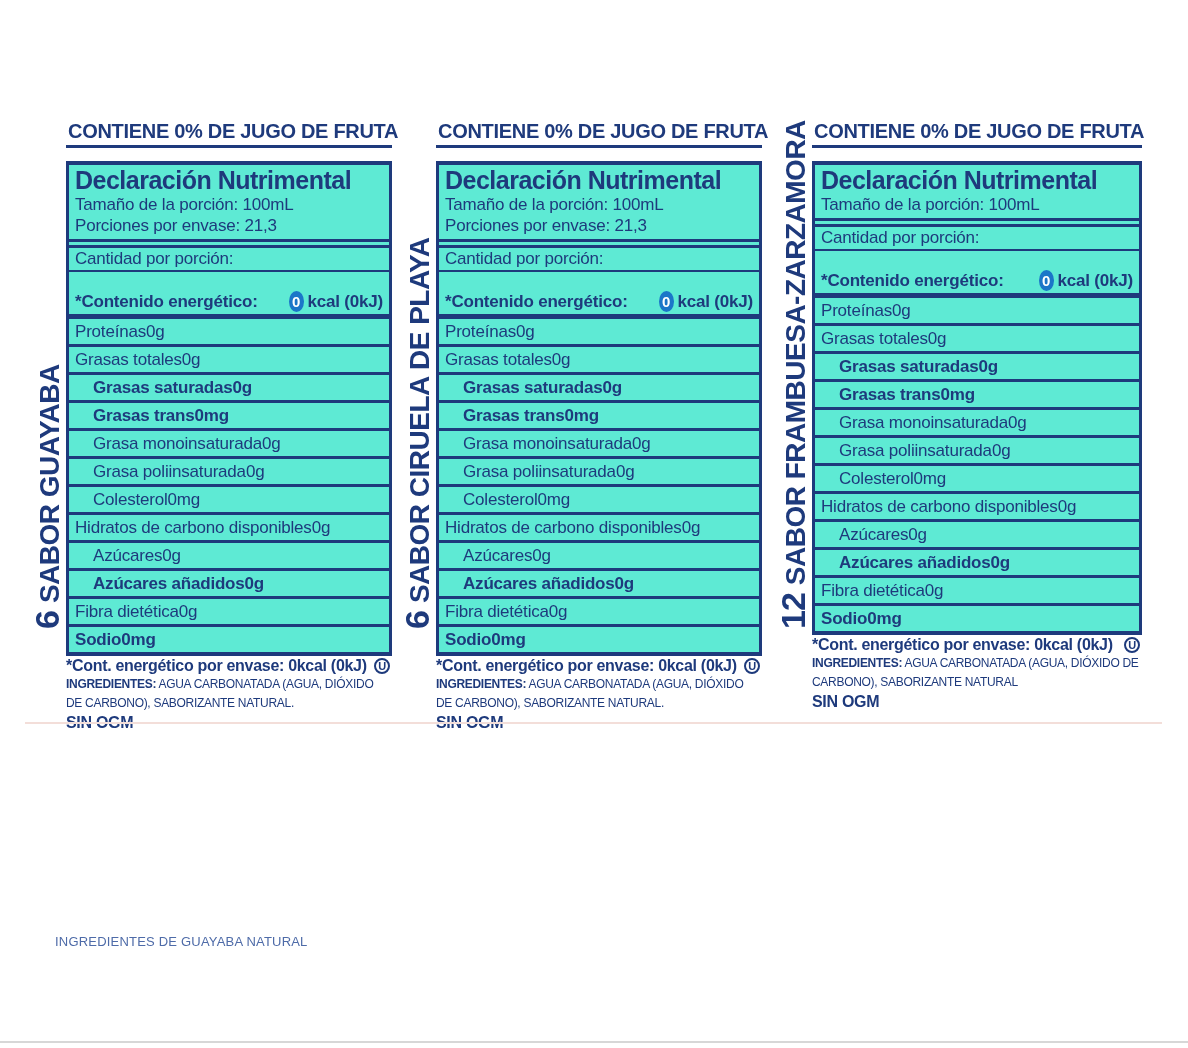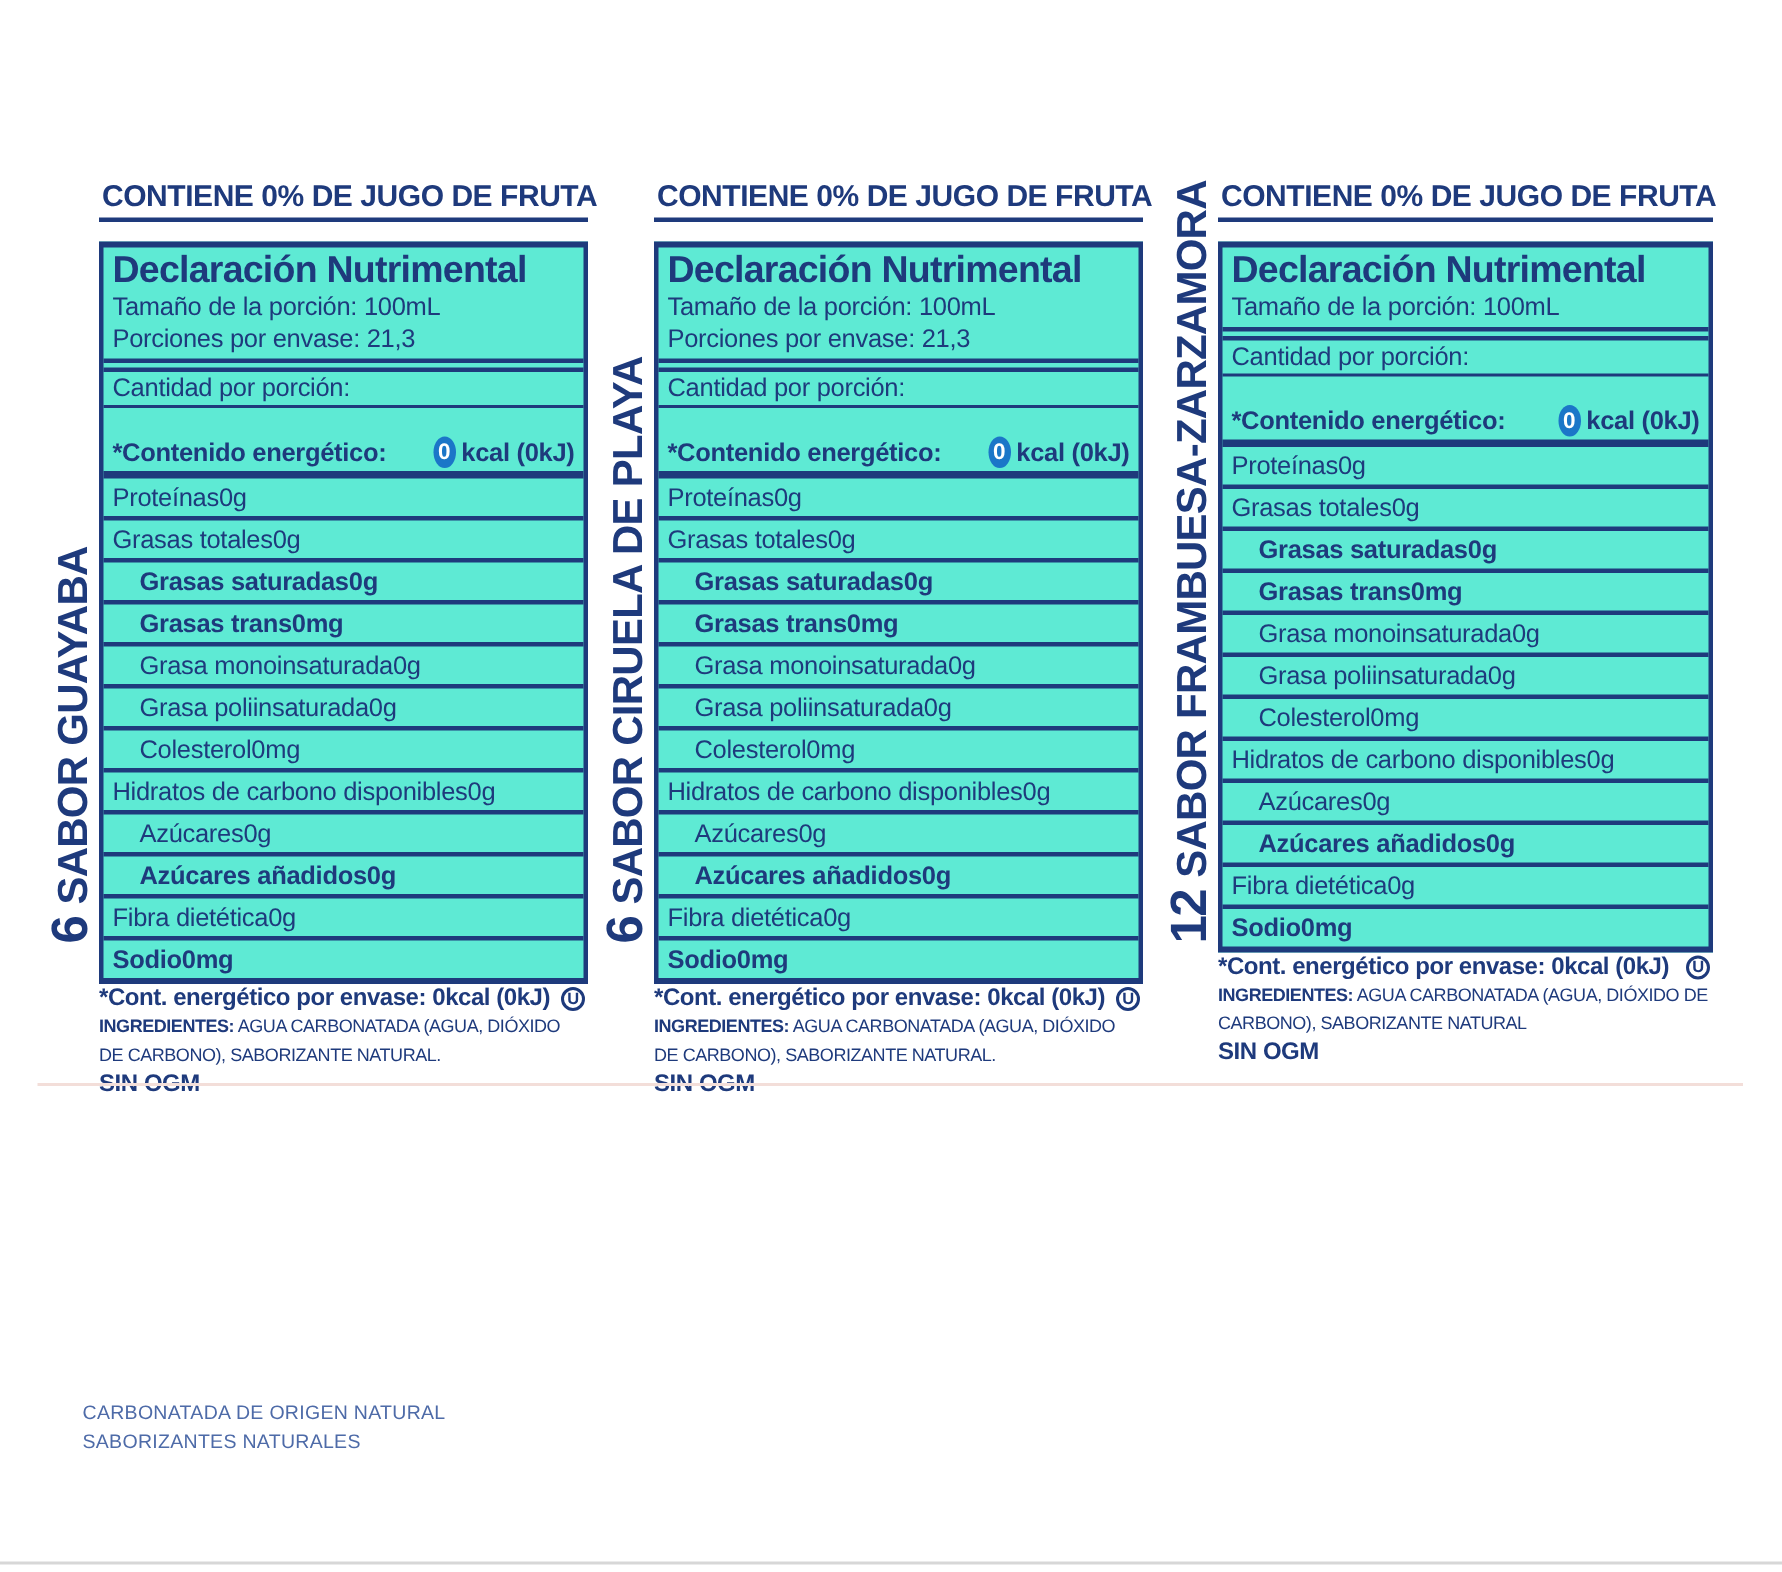--- a/index.html
+++ b/index.html
@@ -356,17 +356,16 @@
           <span class="b">INGREDIENTES:</span>
           <span>AGUA CARBONATADA (AGUA, DIÓXIDO DE CARBONO), SABORIZANTE NATURAL</span>
         </div>
         <div class="sin-ogm">SIN OGM</div>
       </div>
     </div>
   </section>
 </div>
   <div class="pink-divider"></div>
   <div class="bottom-notes">
-    <div class="note">CARBONATADA DE ORIGEN NATURAL</div>
-    <div class="note">SABORIZANTES NATURALES</div>
+    <div class="note">INGREDIENTES DE GUAYABA NATURAL</div>
   </div>
   <div class="page-edge-line"></div>
 </div>
 
 </body></html>

